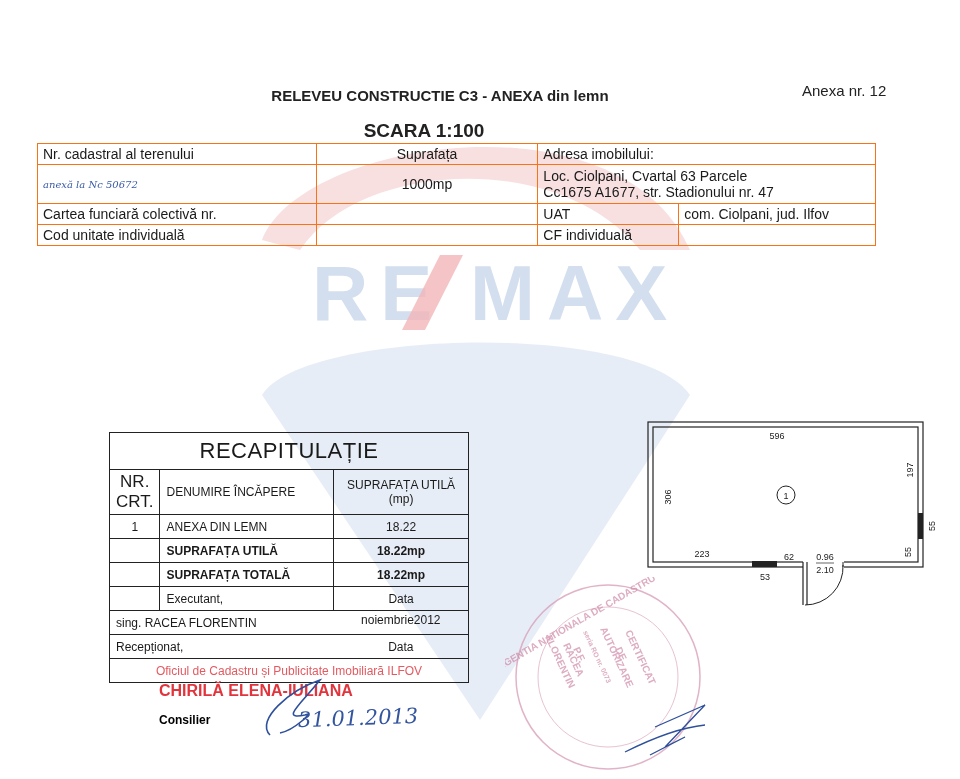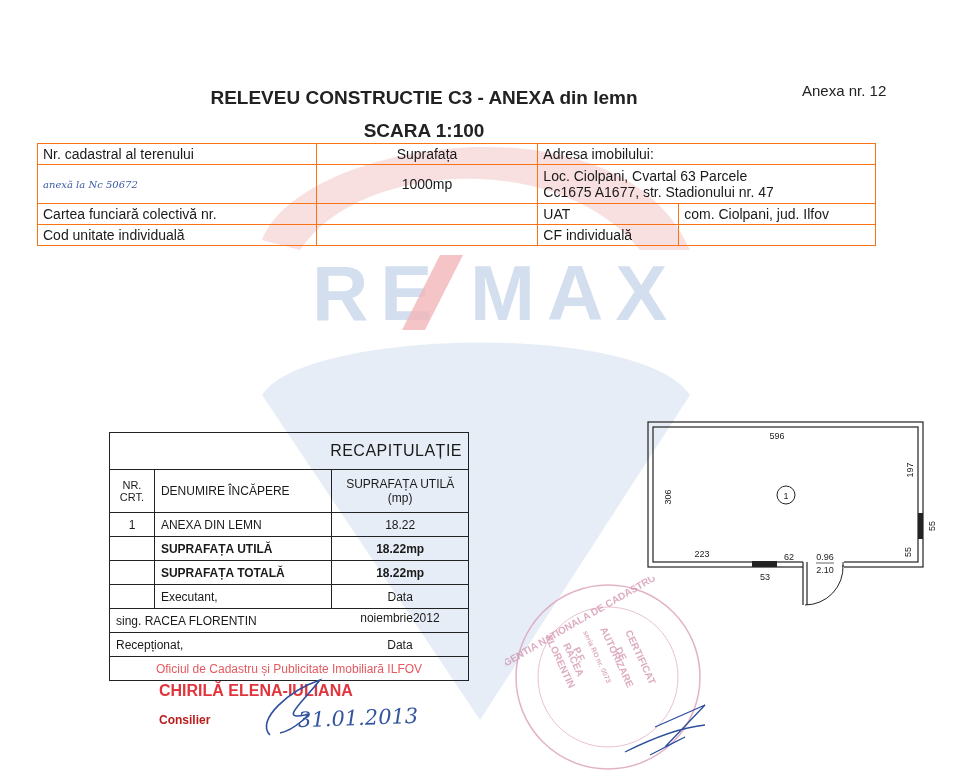--- a/index.html
+++ b/index.html
@@ -2,36 +2,36 @@
 <html><head>
 <meta charset="utf-8">
 <style>
   html, body { margin:0; padding:0; }
   body { width:960px; height:779px; background:#ffffff; position:relative; overflow:hidden;
          font-family:"Liberation Sans", sans-serif; color:#1a1a1a; }
   .abs { position:absolute; }
   
   .wm { position:absolute; left:0; top:0; width:960px; height:779px; pointer-events:none; }
   .annex { left:802px; top:63px; font-size:15px; color:#222;margin-top:19px; }
-  .title1 { left:0; width:848px; top:87px; text-align:center; font-size:19px; font-weight:bold; color:#222; }
+  .title1 { left:16px; width:848px; top:87px; text-align:center; font-size:15px; font-weight:bold; color:#222; }
   .title2 { left:0; width:848px; top:112px; text-align:center; font-size:19px; font-weight:bold; color:#222;margin-top:8px; }
   table { border-collapse:collapse; }
   .top-table { position:absolute; left:37px; top:143px; width:839px; font-size:14px; }
   .top-table td { border:1px solid #f97316; padding:1px 5px; height:18px; vertical-align:middle; }
   .hand { font-family:"DejaVu Serif", serif; font-style:italic; color:#3a5aa8; font-size:10px; }
   .recap { position:absolute; left:109px; top:432px; width:360px; font-size:12px; border:1.5px solid #222; }
   .recap td { border:1px solid #222; padding:2px 6px; height:19px; vertical-align:middle; }
-  .recap .hdr { font-size:16px; text-align:right; height:32px; letter-spacing:0.5px; }
+  .recap .hdr { font-size:22px; text-align:center; height:32px; letter-spacing:0.5px; }
   .recap .c { text-align:center; }
   .recap .b { font-weight:bold; }
   .recap .noline-l { border-left:none; }
   .recap .noline-r { border-right:none; }
   .ocpi { color:#e45a60; text-align:center; font-size:12px; }
   .chirila { left:159px; top:682px; font-size:16px; font-weight:bold; color:#e2343c; }
-  .consilier { left:159px; top:713px; font-size:12px; font-weight:bold; color:#b91c1c; }
+  .consilier { left:159px; top:713px; font-size:12px; font-weight:bold; color:#000000; }
   .date-hand { left:298px; top:706px; font-family:"DejaVu Serif", serif; font-style:italic; color:#33549e; font-size:21px; transform:rotate(-2deg); }
   .plan { position:absolute; left:615px; top:415px; width:330px; height:200px; }
   .dim { font-size:9px; fill:#222; font-family:"Liberation Sans", sans-serif; }
   .stamp { position:absolute; left:505px; top:577px; width:210px; height:200px; }
 </style>
 </head>
 <body>
 
 <svg class="wm" viewBox="0 0 960 779">
   <path d="M262 240 C 300 140, 620 90, 690 250 L 640 250 C 560 150, 360 160, 300 250 Z" fill="#f3c4c6" opacity="0.55"></path>
@@ -85,21 +85,21 @@
   <colgroup>
       <col style="width:45px">
       <col style="width:178px">
       <col style="width:137px">
     </colgroup>
   <tbody>
       <tr>
         <td colspan="3" class="hdr">RECAPITULAȚIE</td>
       </tr>
   <tr>
-    <td class="c" style="height:38px;font-size:11px">NR. CRT.</td>
+    <td class="c" style="height:38px;font-size:17px">NR. CRT.</td>
     <td>DENUMIRE ÎNCĂPERE</td>
     <td class="c">SUPRAFAȚA UTILĂ (mp)</td>
   </tr>
   <tr>
     <td class="c">1</td>
     <td>ANEXA DIN LEMN</td>
     <td class="c">18.22</td>
   </tr>
   <tr>
     <td></td>

